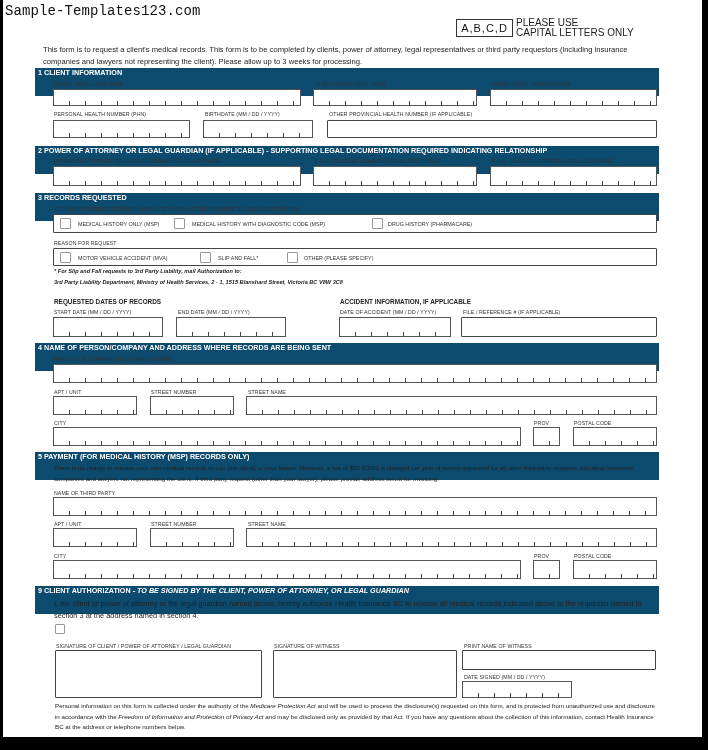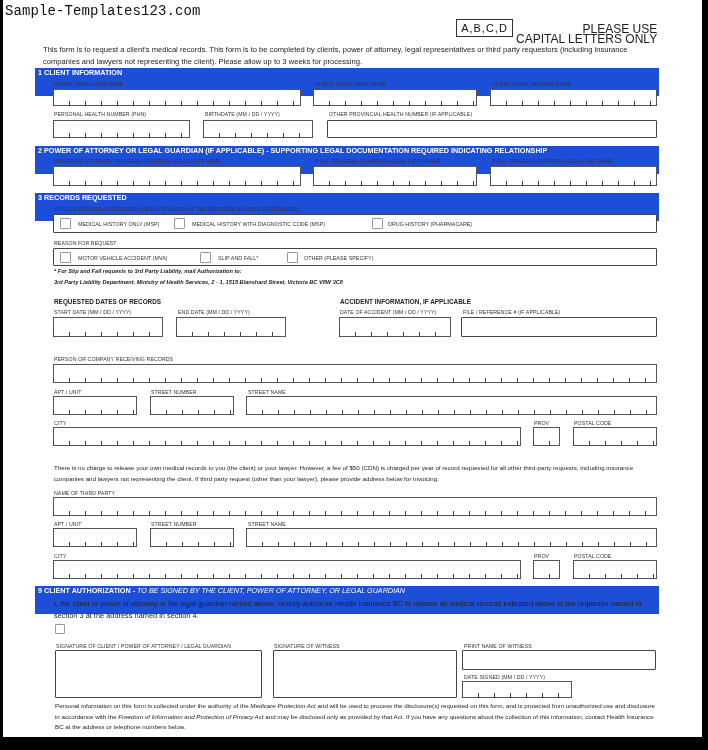--- a/index.html
+++ b/index.html
@@ -2,24 +2,24 @@
 <html><head>
 <meta charset="utf-8">
 <style>
   * { box-sizing: border-box; margin: 0; padding: 0; }
   html, body { width: 708px; height: 750px; background: #000; overflow: hidden; }
   body { font-family: "Liberation Sans", sans-serif; color: #111; position: relative; }
   .page { position: absolute; left: 3px; top: 0; width: 699px; height: 737px; background: #fff; }
   .abs { position: absolute; }
   .site { left: 2px; top: 3px; font-size: 14px; color: #111; letter-spacing: 0.1px; font-family: Liberation Mono, monospace; }
   .caps-box { left: 453px; top: 19px; width: 57px; height: 18px; border: 1px solid #333; font-size: 11px; line-height: 16px; text-align: center; letter-spacing: 1px; }
-  .caps-note { left: 513px; top: 24px; font-size: 12px; line-height: 10px; color: #222; text-align: right; }
+  .caps-note { left: 513px; top: 18px; font-size: 10px; line-height: 10px; color: #222; }
   .intro { left: 40px; top: 44px; width: 620px; font-size: 7.6px; line-height: 12px; color: #222; }
-  .sechead { left: 32px; width: 624px; height: 28px; background: #1d4ed8; color: #fff; font-size: 7.2px; font-weight: bold; line-height: 10px; padding-left: 3px; white-space: nowrap; }
-  .sechead i { font-weight: normal; }
+  .sechead { left: 32px; width: 624px; height: 28px; background: #0c4a6e; color: #fff; font-size: 7.2px; font-weight: bold; line-height: 10px; padding-left: 3px; white-space: nowrap; }
+  .sechead i { font-weight: bold; }
   .lbl { font-size: 5.2px; color: #333; text-transform: uppercase; white-space: nowrap; letter-spacing: 0.1px; }
   .lbl-b { font-size: 6.4px; font-weight: bold; color: #222; white-space: nowrap; }
   .field { border: 1px solid #444; border-radius: 1px; background: #fff; }
   .tickbox { position: absolute; border: 1px solid #555; background: #fff; }
   .tickbox::after { content: ""; position: absolute; left: -1px; right: -1px; bottom: -1px; height: 5px;
     background: repeating-linear-gradient(to right, #444 0, #444 1px, transparent 1px, transparent 16px); }
   .chk { position: absolute; width: 11px; height: 11px; border: 1px solid #999; background: #fff; border-radius: 1px; }
   .opt { position: absolute; font-size: 5.4px; color: #333; text-transform: uppercase; white-space: nowrap; }
   .note { font-size: 5.6px; font-style: italic; font-weight: bold; color: #222; white-space: nowrap; }
   .para { font-size: 6.2px; line-height: 11px; color: #222; }
@@ -106,20 +106,21 @@
 
   <div class="abs lbl" style="left:175px;top:309px">END DATE (MM / DD / YYYY)</div>
   <div class="tickbox" style="left:173px;top:317px;width:110px;height:20px"></div>
 
   <div class="abs lbl" style="left:337px;top:309px">DATE OF ACCIDENT (MM / DD / YYYY)</div>
   <div class="tickbox" style="left:336px;top:317px;width:112px;height:20px"></div>
 
   <div class="abs lbl" style="left:460px;top:309px">FILE / REFERENCE # (IF APPLICABLE)</div>
   <div class="abs field" style="left:458px;top:317px;width:196px;height:20px"></div>
 
+  <div class="abs sechead" style="top:343px">4  NAME OF PERSON/COMPANY AND ADDRESS WHERE RECORDS ARE BEING SENT</div>
 
   <div class="abs lbl" style="left:51px;top:356px">PERSON OR COMPANY RECEIVING RECORDS</div>
   <div class="tickbox" style="left:50px;top:364px;width:604px;height:19px"></div>
 
   <div class="abs lbl" style="left:51px;top:389px">APT / UNIT</div>
   <div class="tickbox" style="left:50px;top:396px;width:84px;height:19px"></div>
 
   <div class="abs lbl" style="left:148px;top:389px">STREET NUMBER</div>
   <div class="tickbox" style="left:147px;top:396px;width:84px;height:19px"></div>
 
@@ -128,20 +129,21 @@
 
   <div class="abs lbl" style="left:51px;top:420px">CITY</div>
   <div class="tickbox" style="left:50px;top:427px;width:468px;height:19px"></div>
 
   <div class="abs lbl" style="left:531px;top:420px">PROV</div>
   <div class="tickbox" style="left:530px;top:427px;width:27px;height:19px"></div>
 
   <div class="abs lbl" style="left:571px;top:420px">POSTAL CODE</div>
   <div class="tickbox" style="left:570px;top:427px;width:84px;height:19px"></div>
 
+  <div class="abs sechead" style="top:452px">5  PAYMENT (FOR MEDICAL HISTORY (MSP) RECORDS ONLY)</div>
 
   <div class="abs para" style="left:51px;top:462px;width:605px">There is no charge to release your own medical records to you (the client) or your lawyer. However, a fee of $50 (CDN) is charged per year of record requested for all other third-party requests, including insurance companies and lawyers not representing the client. If third party request (other than your lawyer), please provide address below for invoicing.</div>
 
   <div class="abs lbl" style="left:51px;top:490px">NAME OF THIRD PARTY</div>
   <div class="tickbox" style="left:50px;top:497px;width:604px;height:19px"></div>
 
   <div class="abs lbl" style="left:51px;top:521px">APT / UNIT</div>
   <div class="tickbox" style="left:50px;top:528px;width:84px;height:19px"></div>
 
   <div class="abs lbl" style="left:148px;top:521px">STREET NUMBER</div>

